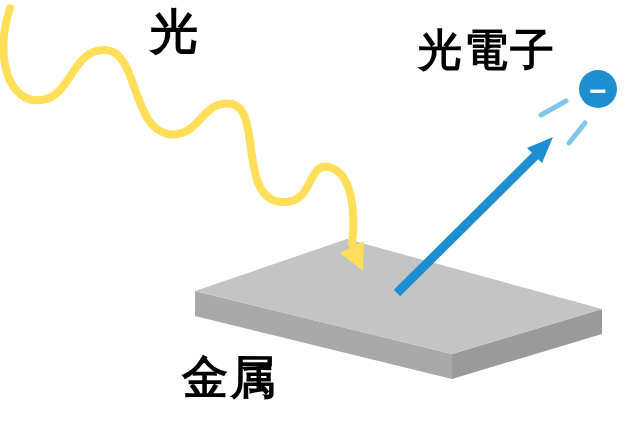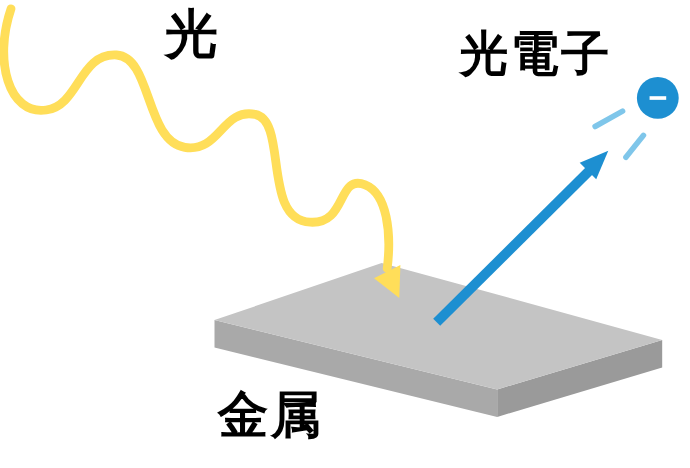--- a/index.html
+++ b/index.html
@@ -33,21 +33,21 @@
     left: 150px;
     top: 8px;
     font-size: 48px;
   }
   .label-photoelectron {
     left: 418px;
     top: 28px;
     font-size: 44px;
   }
   .label-metal {
-    left: 198px;
+    left: 182px;
     top: 354px;
     font-size: 46px;
   }
 </style>
 </head>
 <body>
 
 <div class="canvas">
 
   <svg width="627" height="425" viewBox="0 0 627 425">

